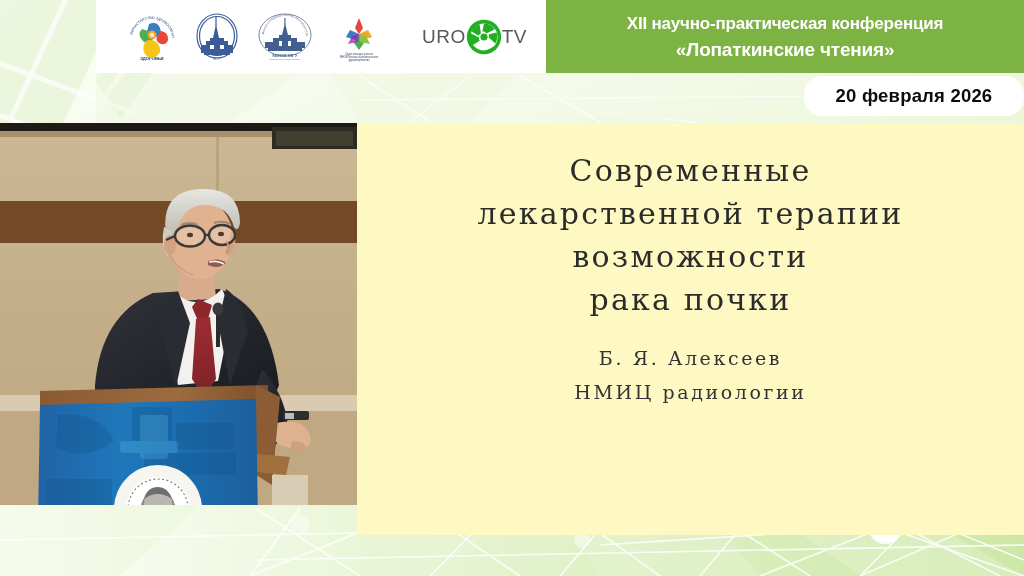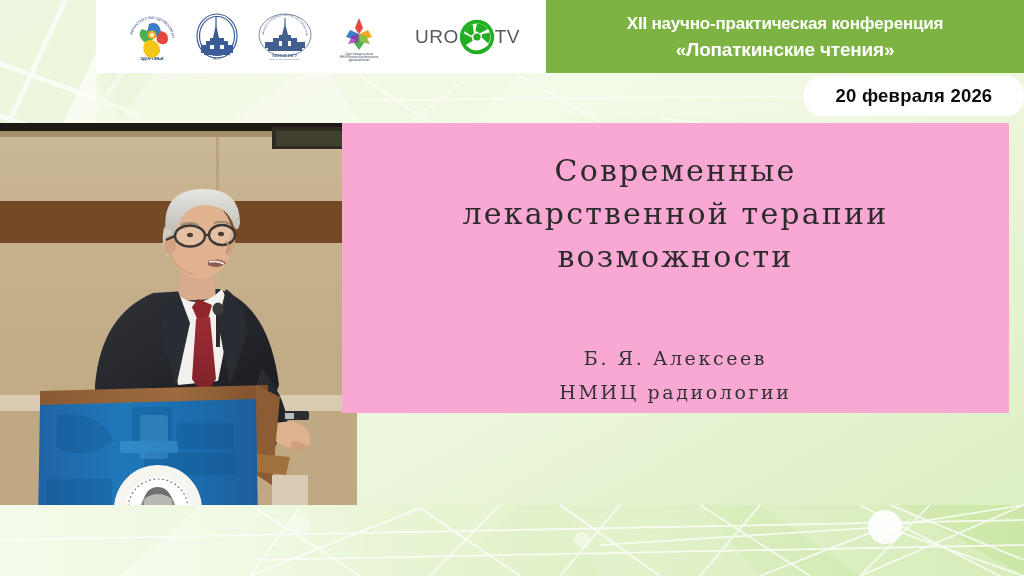--- a/index.html
+++ b/index.html
@@ -55,21 +55,21 @@
   .logo-mnoi { width: 62px; height: 52px; }
 
   
   .logo-council { width: 58px; height: 54px; }
 
   
   .logo-urotv {
     display: flex;
     align-items: center;
     gap: 1px;
-    margin-left: 13px;
+    margin-left: 20px;
   }
   .urotv-word {
     font-family: "Liberation Sans", sans-serif;
     font-size: 19px;
     font-weight: 400;
     color: #58595b;
     letter-spacing: 0.5px;
   }
   .urotv-mark {
     width: 38px; height: 38px;
@@ -131,25 +131,25 @@
     width: 357px;
     height: 382px;
     overflow: hidden;
     background: #bda883;
     z-index: 4;
   }
 
   
   .slide-panel {
     position: absolute;
-    left: 342px;
+    left: 357px;
     top: 123px;
     width: 667px;
-    height: 290px;
-    background: #f9a8d4;
+    height: 412px;
+    background: #fef9c3;
     z-index: 4;
   }
 
   .slide-title {
     position: absolute;
     left: 0; right: 0;
     top: 26px;
     text-align: center;
     font-family: "DejaVu Serif", serif;
     font-weight: 400;
@@ -497,20 +497,21 @@
 
       <rect x="272" y="352" width="36" height="30" fill="#d8cdb4"></rect>
     </svg>
   </div>
 
   <div class="slide-panel">
     <div class="slide-title">
       <div>Современные</div>
       <div>лекарственной терапии</div>
       <div>возможности</div>
+      <div>рака почки</div>
     </div>
     <div class="slide-byline">
       <div>Б. Я. Алексеев</div>
       <div>НМИЦ радиологии</div>
     </div>
   </div>
 
 </div>
 
 </body></html>

